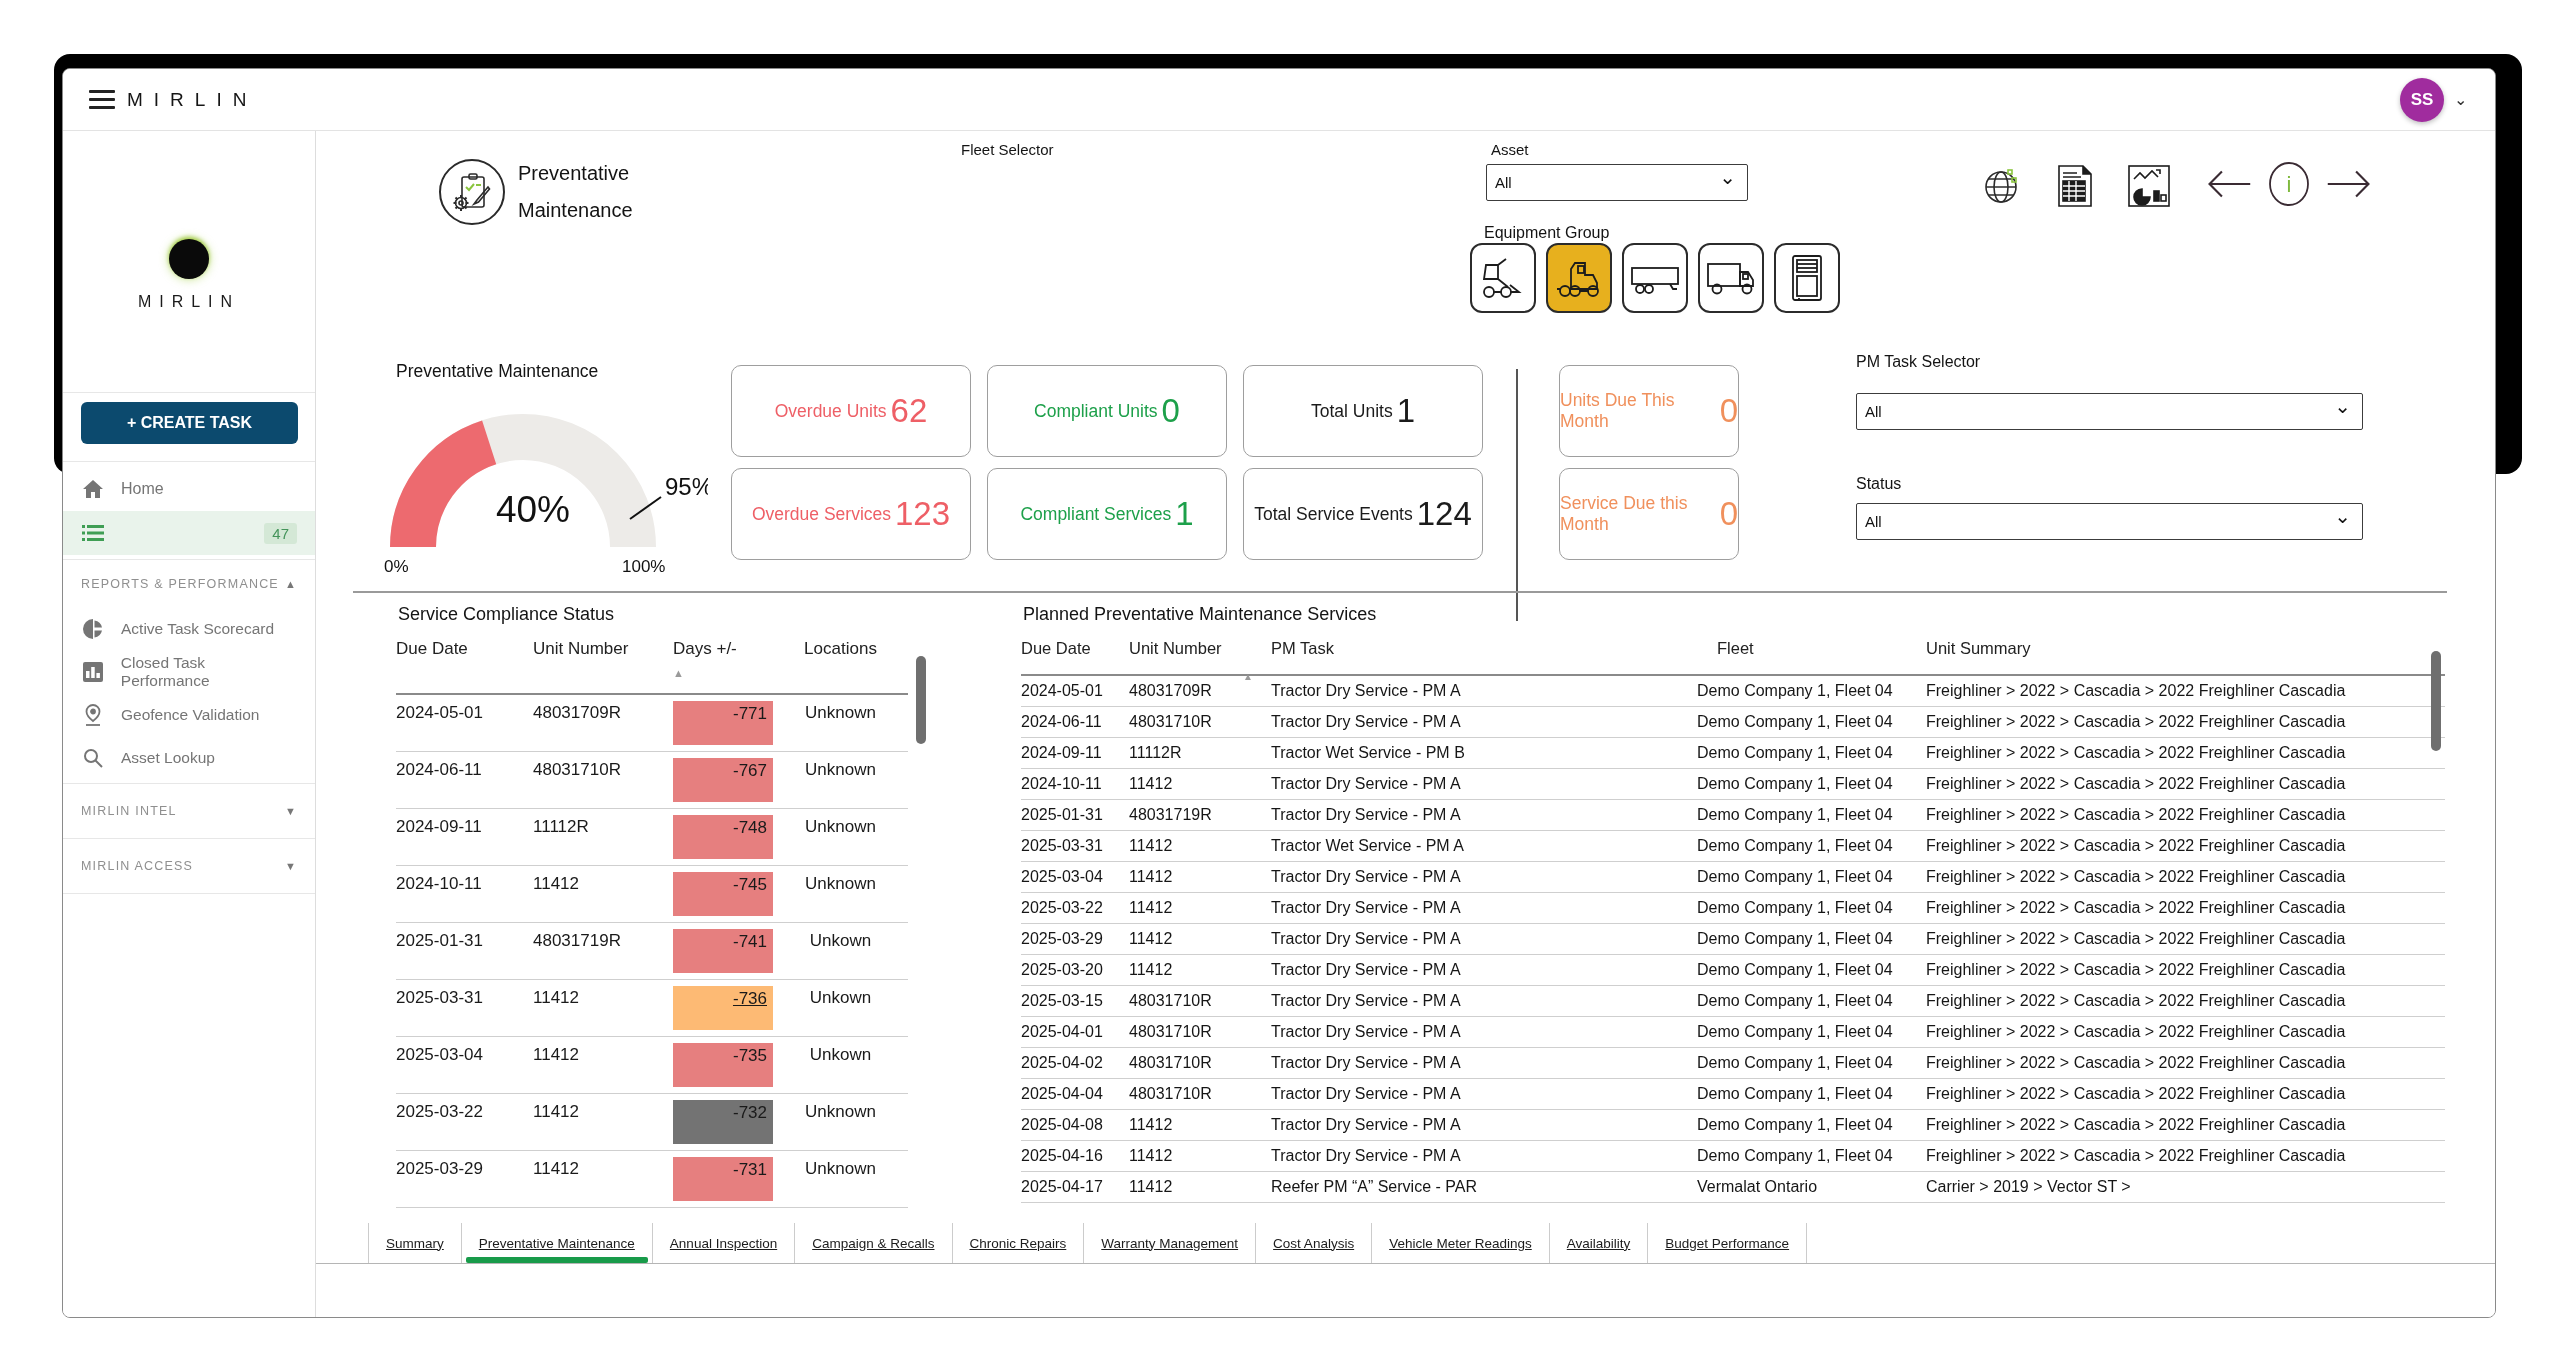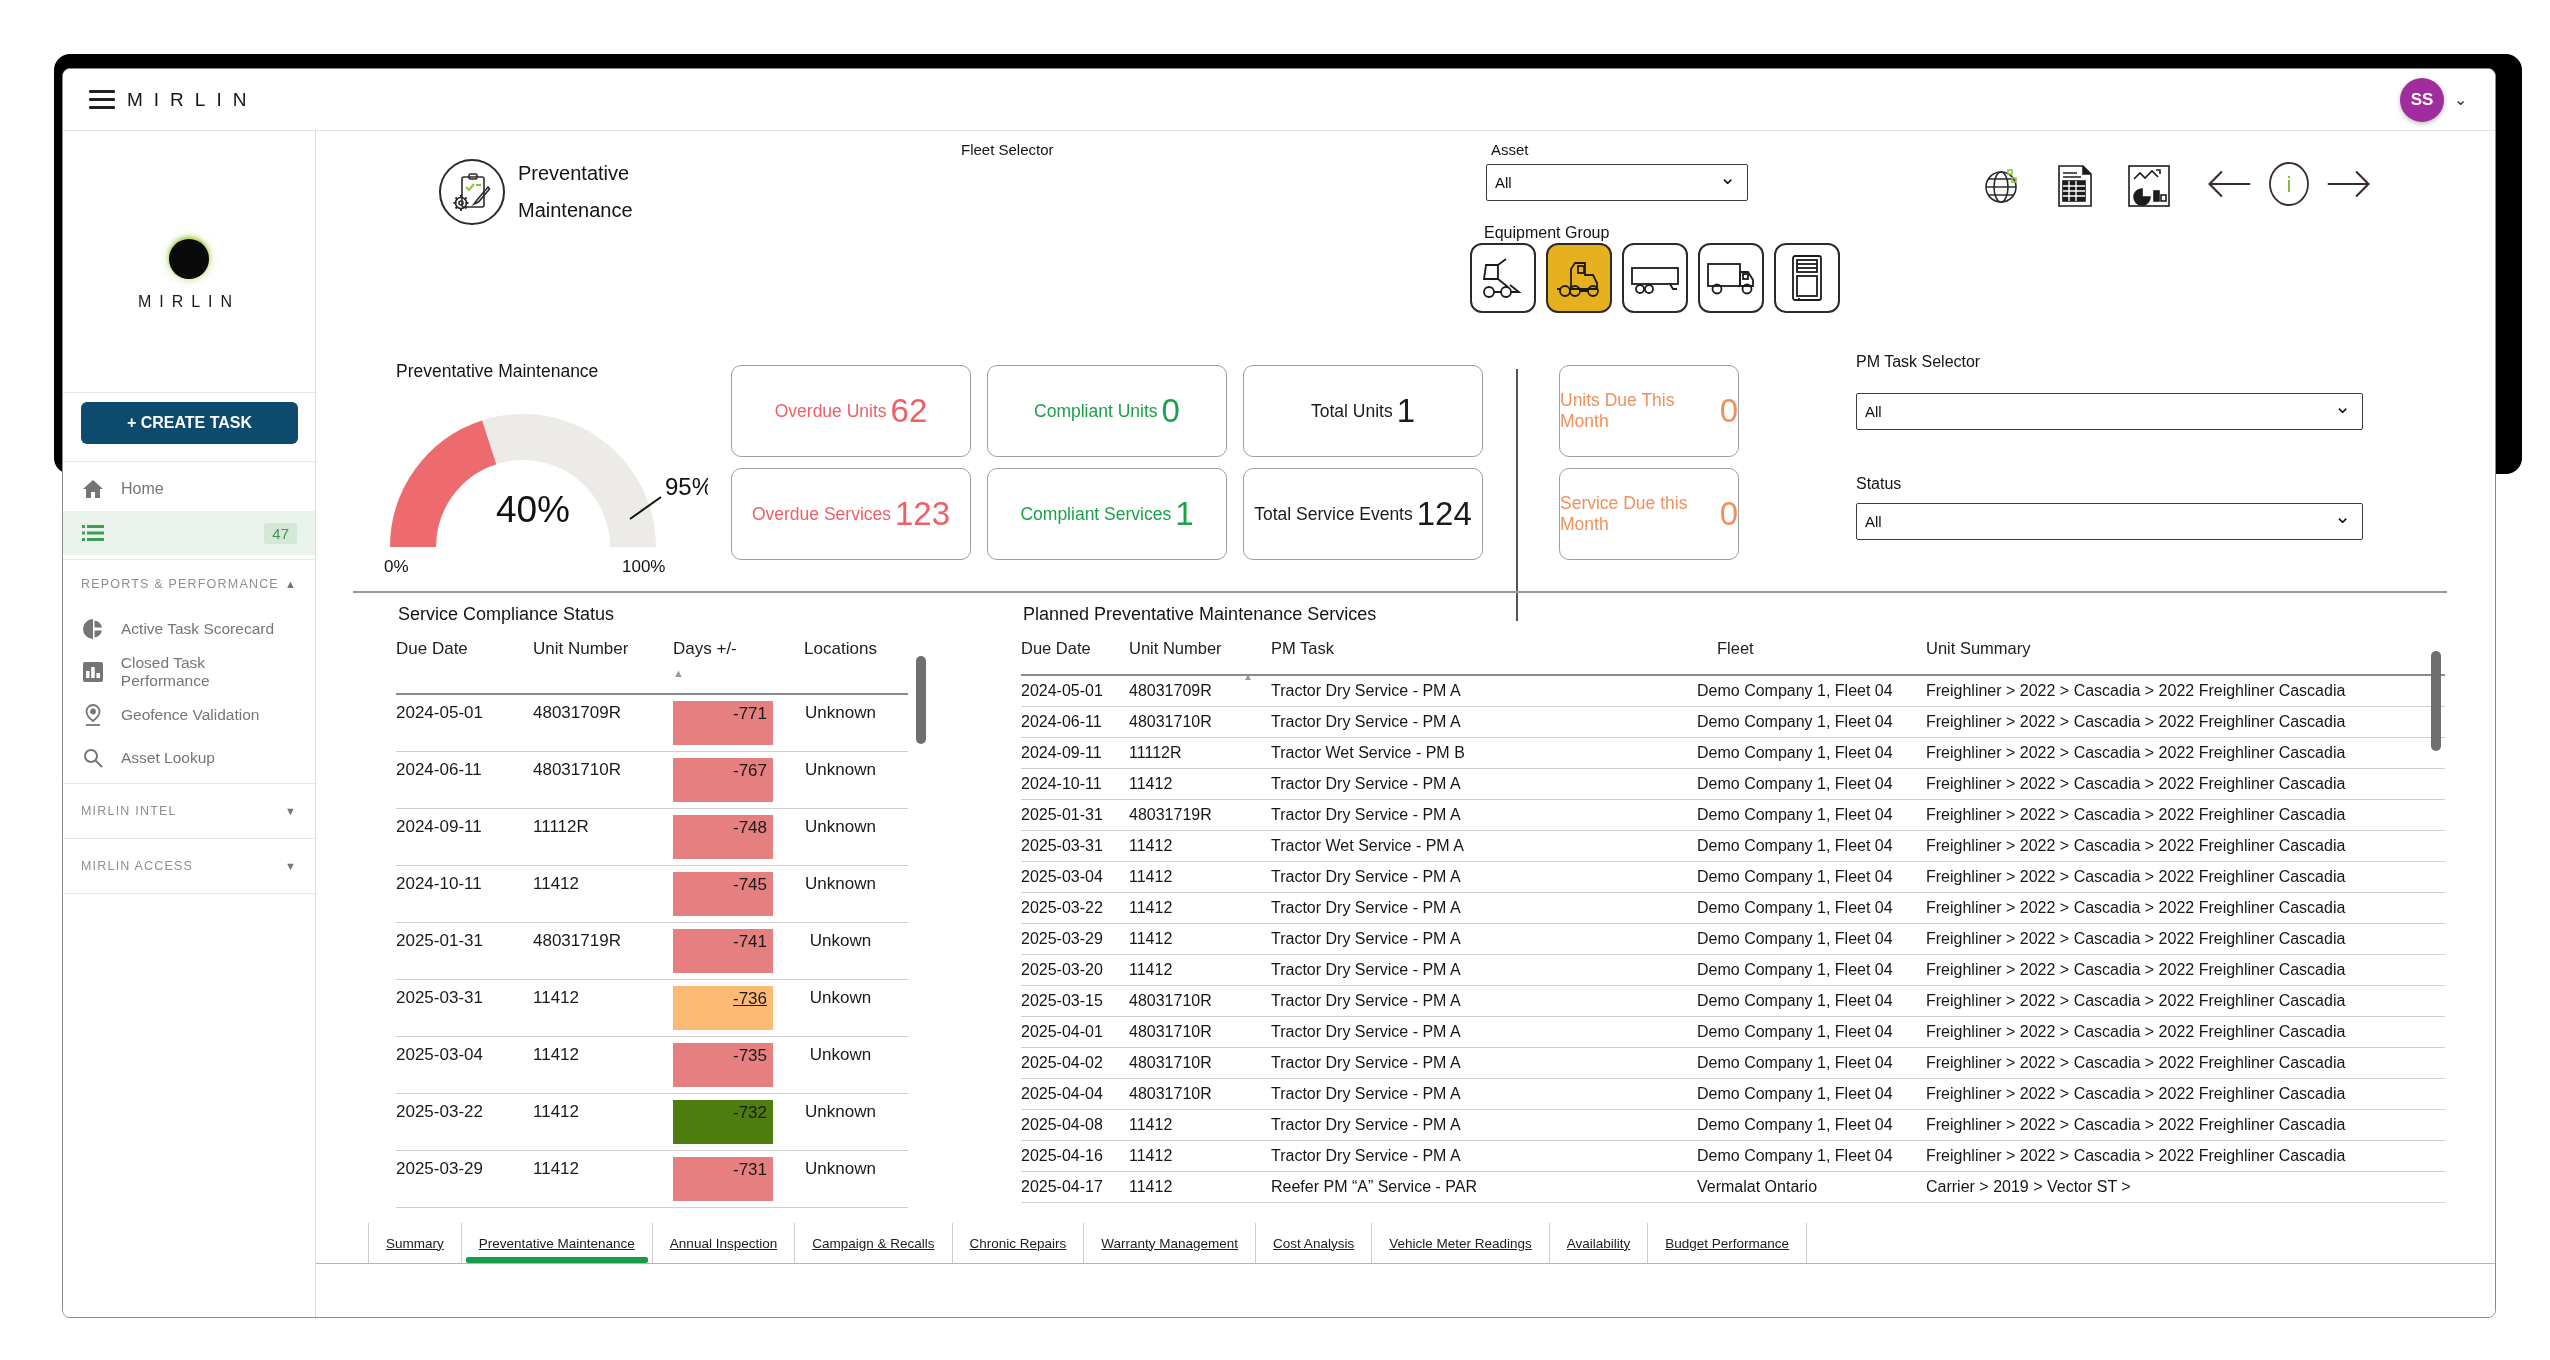--- a/index.html
+++ b/index.html
@@ -462,21 +462,21 @@
             </div>
             <div class="lrow">
               <div>2025-03-04</div>
               <div>11412</div>
               <div class="days-cell" style="background: rgb(230, 127, 127);">-735</div>
               <div class="loc-cell">Unkown</div>
             </div>
             <div class="lrow">
               <div>2025-03-22</div>
               <div>11412</div>
-              <div class="days-cell" style="background: #4d7c0f;">-732</div>
+              <div class="days-cell" style="background: #737373;">-732</div>
               <div class="loc-cell">Unknown</div>
             </div>
             <div class="lrow">
               <div>2025-03-29</div>
               <div>11412</div>
               <div class="days-cell" style="background: rgb(230, 127, 127);">-731</div>
               <div class="loc-cell">Unknown</div>
             </div>
           </div>
       </div>

